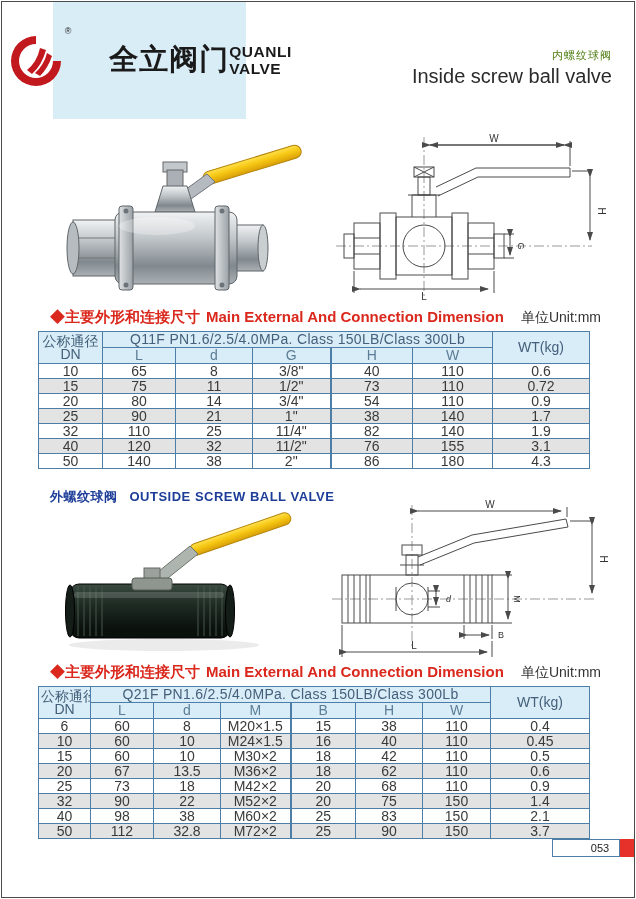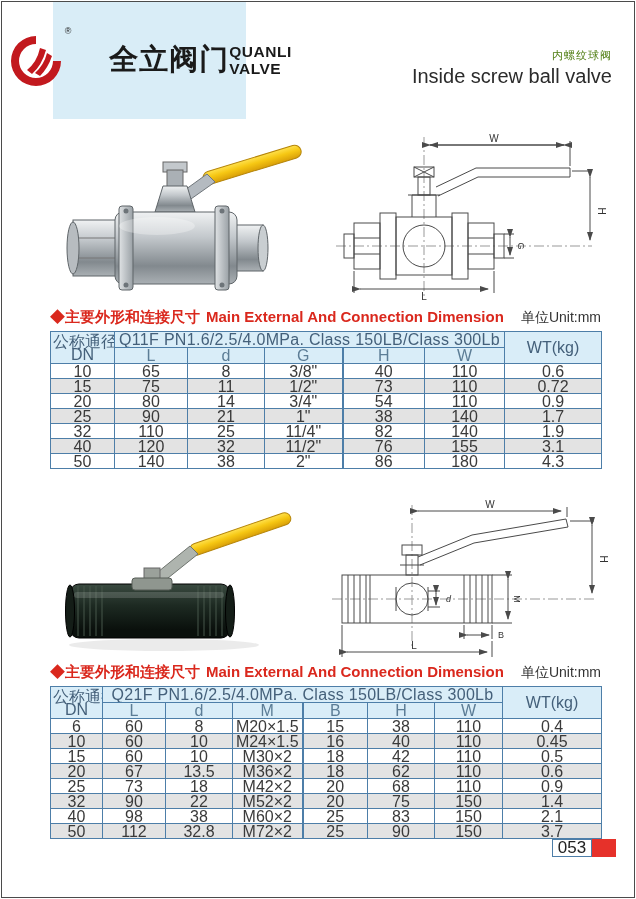--- a/index.html
+++ b/index.html
@@ -29,35 +29,35 @@
   .sec-head .ttl{font-size:15px;font-weight:bold;color:#da281d;white-space:nowrap;}
   .sec-head .ttl .en{margin-left:6px;}
   .sec-head .unit{font-size:14px;color:#333;}
   .sec1-head{top:306px;}
   .sec2-head{top:661px;}
 
   .sec2-title{position:absolute;left:48px;top:486px;font-size:13px;font-weight:bold;color:#1d3d99;letter-spacing:.5px;}
   .sec2-title .en{margin-left:12px;}
 
   
-  table.dim{position:absolute;left:48px;border-collapse:collapse;table-layout:fixed;width:551px;font-size:16px;color:#3a3a3a;}
+  table.dim{position:absolute;left:36px;border-collapse:collapse;table-layout:fixed;width:551px;font-size:14px;color:#3a3a3a;}
   table.dim th,table.dim td{border:1px solid #4d7ea8;text-align:center;padding:0 2px;height:14px;line-height:13px;overflow:hidden;white-space:nowrap;}
   table.dim thead th{background:#d9edf8;font-weight:normal;color:#44607a;height:15px;}
   table.dim thead th.span-h{letter-spacing:.3px;margin-left:8px;}
   table.dim thead th div{line-height:13px;}
   table.dim thead .col-letter{color:#5c7d96;}
   table.dim tbody tr:nth-child(even) td{background:#e3e3e3;}
   table.dim tbody td:nth-child(5){border-left-width:2px;}
   table.dim thead tr:nth-child(2) th:nth-child(4){border-left-width:2px;}
   #table1{top:329px;}
   #table2{top:684px;}
 
   
   .page-num{position:absolute;left:550px;top:837px;display:flex;}
-  .pn-box{width:38px;height:16px;border:1px solid #4d7ea8;display:flex;align-items:center;justify-content:center;font-size:17px;color:#222;background:#fff;}
+  .pn-box{width:38px;height:16px;border:1px solid #4d7ea8;display:flex;align-items:center;justify-content:center;font-size:11px;color:#222;background:#fff;padding-left:28px;}
   .pn-red{width:24px;height:18px;background:#e6312a;}
 </style>
 </head>
 <body>
 
 <div class="page">
 
   <div class="logo-block">
     <div class="logo-mark">
       <svg width="58" height="58" viewBox="0 0 58 58">
@@ -258,20 +258,23 @@
           <td>140</td>
           <td>38</td>
           <td>2"</td>
           <td>86</td>
           <td>180</td>
           <td>4.3</td>
         </tr>
       </tbody>
     </table>
 
+  <div class="sec2-title">
+    <span>外螺纹球阀</span><span class="en">OUTSIDE SCREW BALL VALVE</span>
+  </div>
 
   <svg class="photo2" width="272" height="152" viewBox="0 0 272 152">
     <defs>
       <linearGradient id="dkA" x1="0" y1="0" x2="0" y2="1">
         <stop offset="0" stop-color="#3a4a40"></stop>
           <stop offset=".4" stop-color="#1d2a22"></stop>
           <stop offset=".85" stop-color="#0a100c"></stop>
       </linearGradient>
       <linearGradient id="yelB" x1="0" y1="0" x2="0" y2="1">
         <stop offset="0" stop-color="#ffe14d"></stop>

